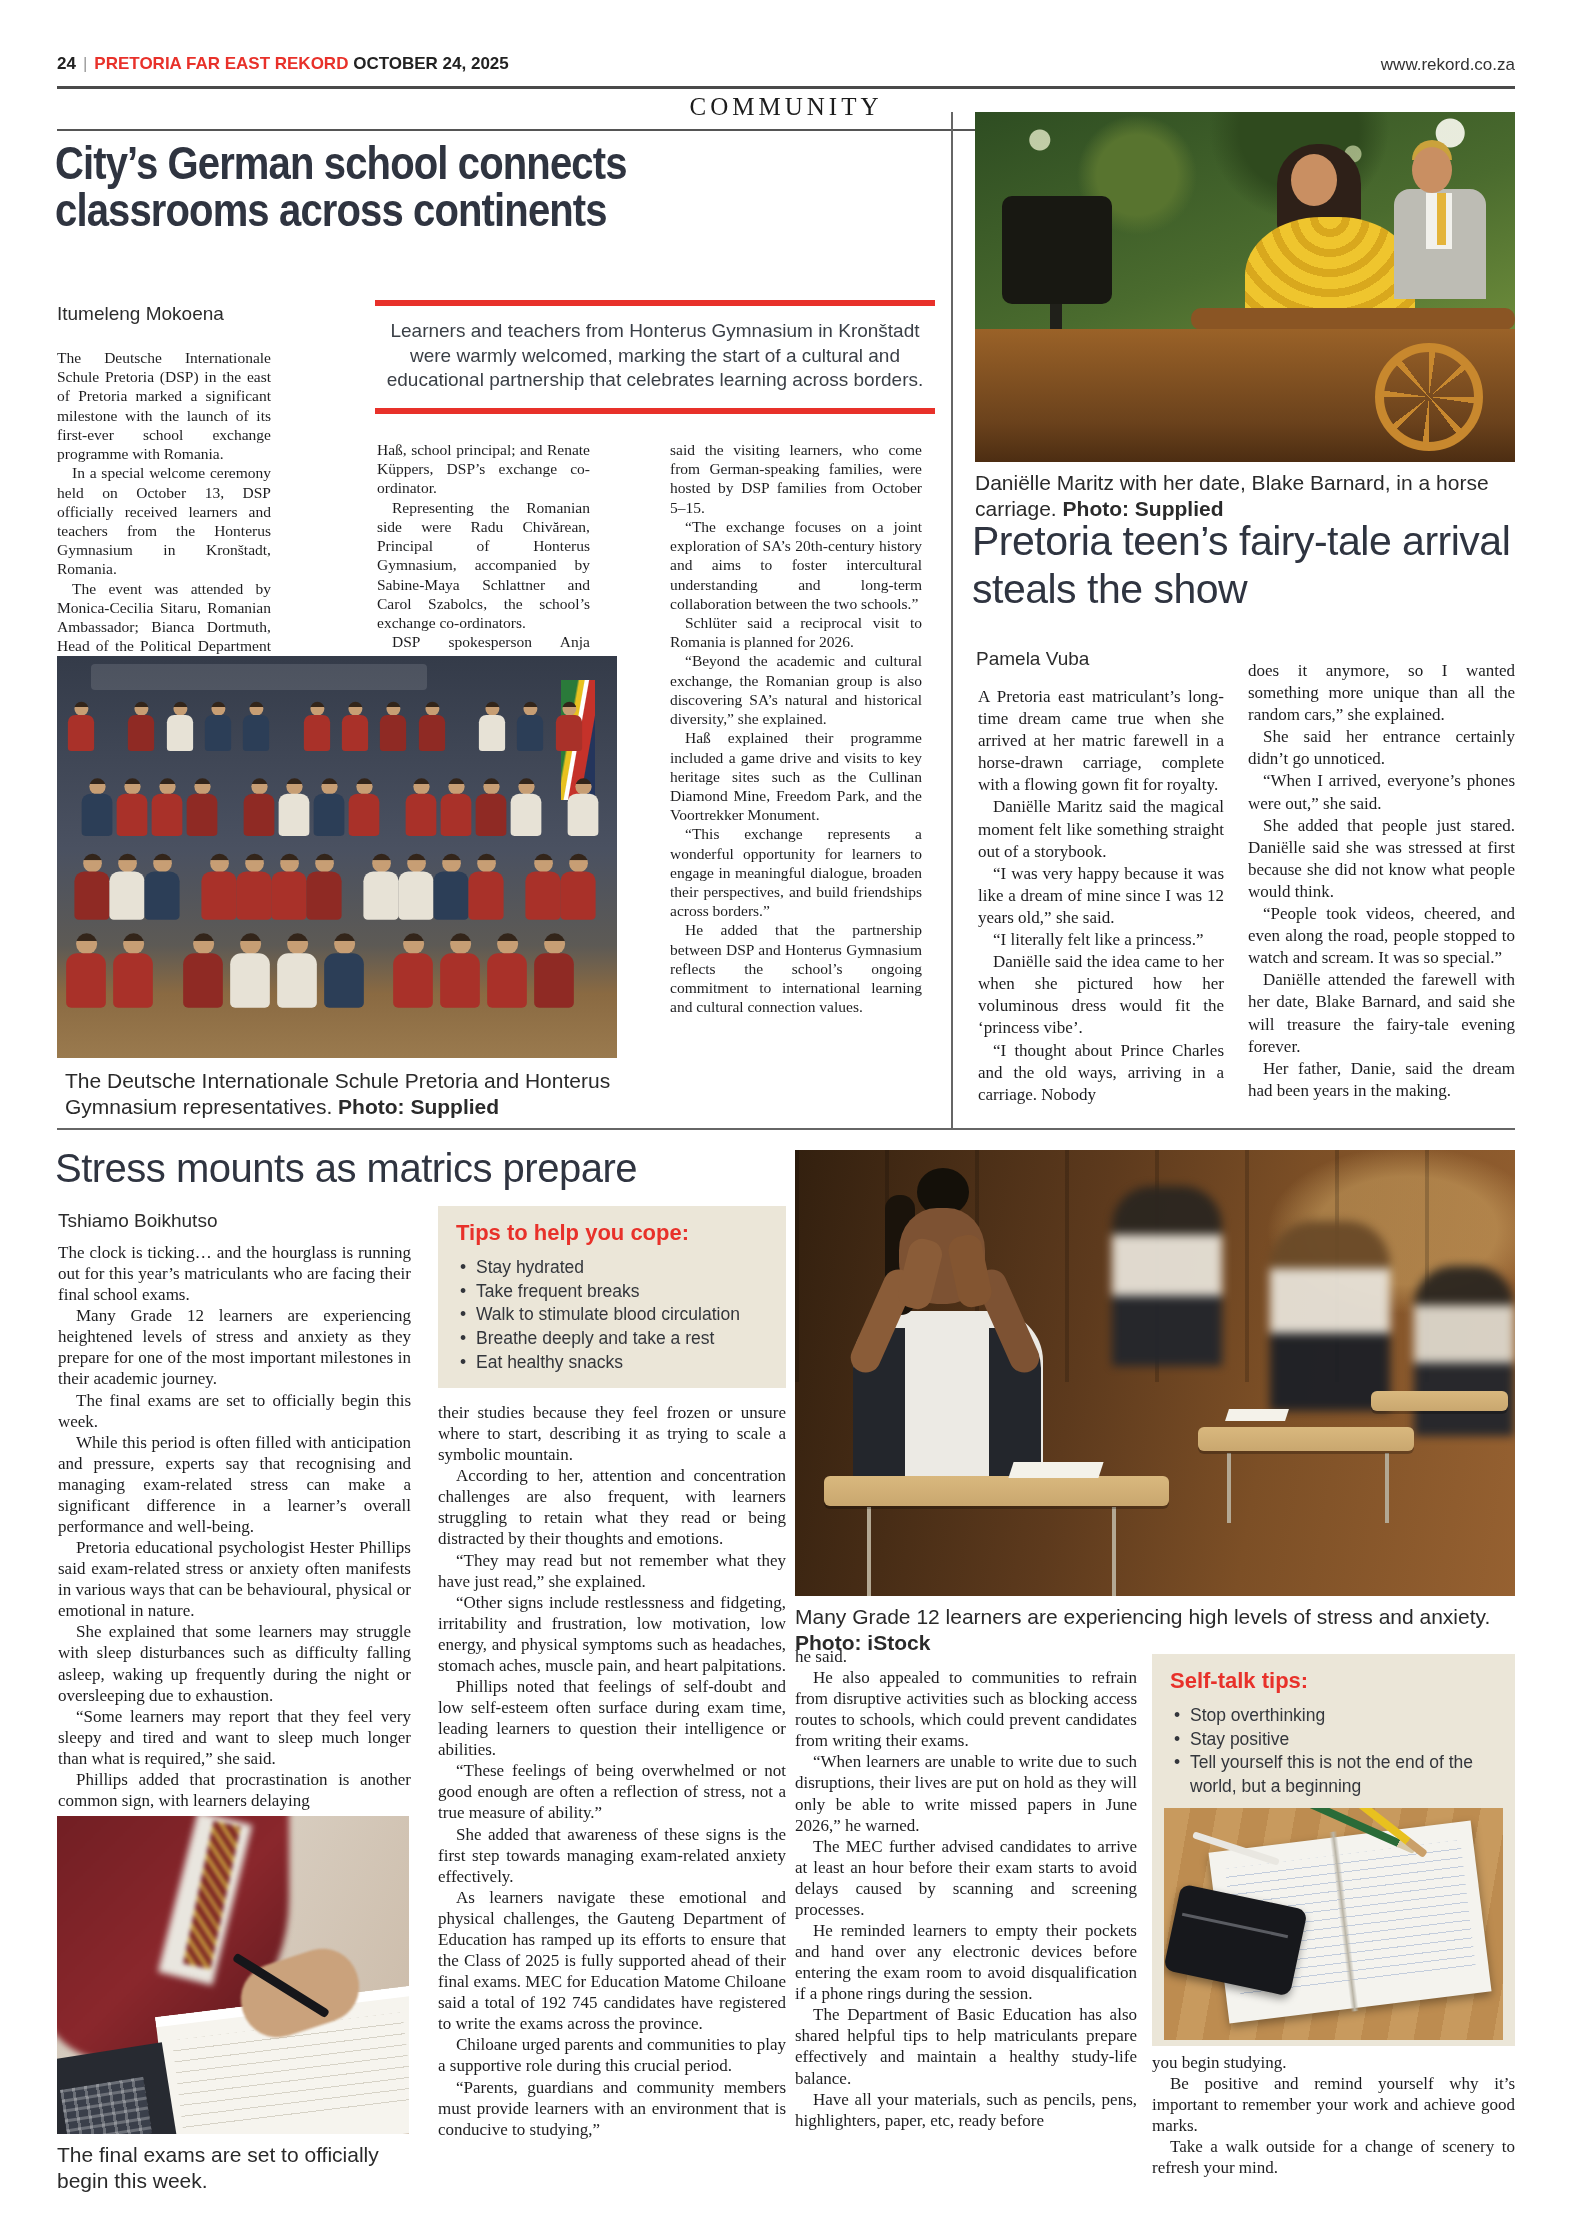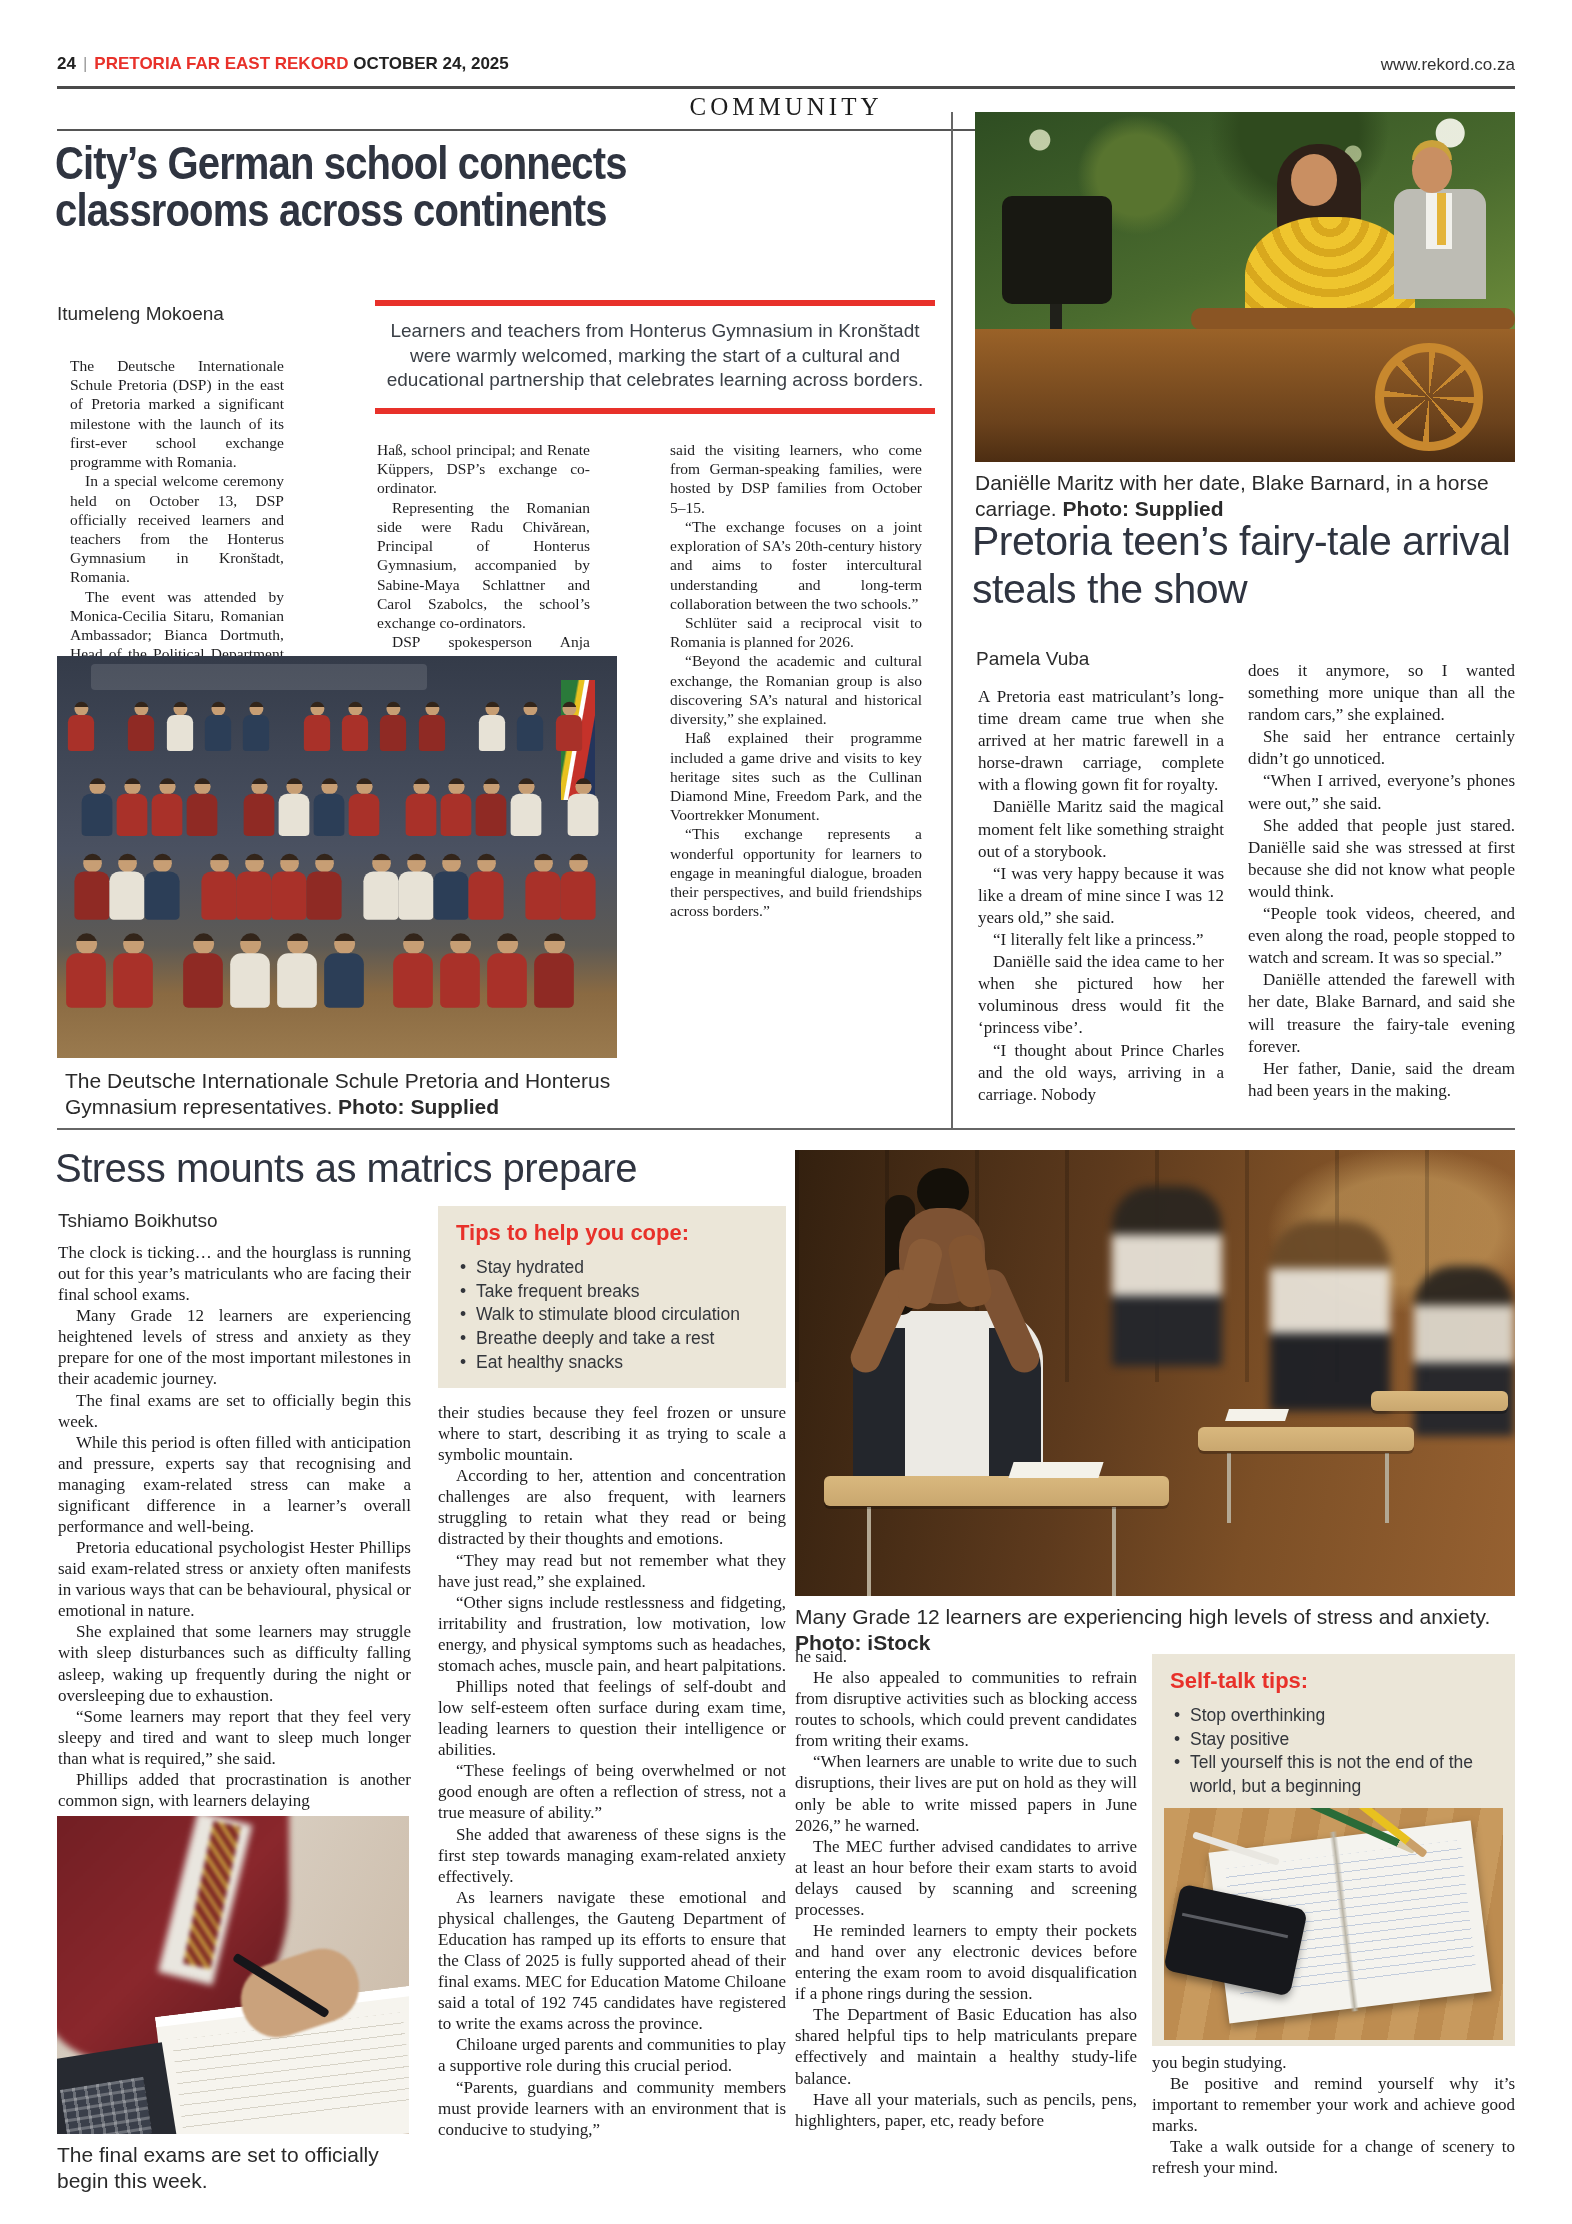--- a/index.html
+++ b/index.html
@@ -32,21 +32,21 @@
   .a3col { font-size:17px; line-height:1.24; }
   .a3col p { text-indent:18px; }
   .a3col p:first-child { text-indent:0; }
   .caption { position:absolute; font-family:"Liberation Sans",sans-serif; font-size:21px; line-height:1.25; color:#2a2a2a; }
   .caption b { font-weight:bold; }
 
   
   .a1-headline { position:absolute; left:55px; top:140px; width:715px; font-size:46px; font-weight:bold; line-height:1.03; letter-spacing:-1px; transform:scaleX(.87); transform-origin:0 0; }
   .a1-byline { left:57px; top:303px; }
   .callout { position:absolute; left:375px; top:300px; width:560px; border-top:6px solid var(--accent,#e8312a); border-bottom:6px solid var(--accent,#e8312a); padding:13px 10px 15px; text-align:center; font-family:"Liberation Sans",sans-serif; font-size:19px; line-height:1.3; color:#3a3f46; }
-  .a1-col1 { left:70px; top:348px; width:214px;margin-top:8px; }
+  .a1-col1 { left:57px; top:348px; width:214px; }
   .a1-col2 { left:377px; top:440px; width:213px; }
   .a1-col3 { left:670px; top:440px; width:252px; }
 
   
   .a2-headline { position:absolute; left:972px; top:518px; width:548px; font-size:41px; font-weight:400; line-height:1.16; letter-spacing:-.5px; }
   .a2-byline { left:976px; top:648px; }
   .a2-col1 { left:978px; top:686px; width:246px; }
   .a2-col2 { left:1248px; top:660px; width:267px; }
 
   
@@ -195,20 +195,21 @@
       <p>Representing the Romanian side were Radu Chivărean, Principal of Honterus Gymnasium, accompanied by Sabine-Maya Schlattner and Carol Szabolcs, the school’s exchange co-ordinators.</p>
       <p>DSP spokesperson Anja Schlüter</p>
     </div>
   <div class="col a1col a1-col3">
       <p>said the visiting learners, who come from German-speaking families, were hosted by DSP families from October 5–15.</p>
       <p>“The exchange focuses on a joint exploration of SA’s 20th-century history and aims to foster intercultural understanding and long-term collaboration between the two schools.”</p>
       <p>Schlüter said a reciprocal visit to Romania is planned for 2026.</p>
       <p>“Beyond the academic and cultural exchange, the Romanian group is also discovering SA’s natural and historical diversity,” she explained.</p>
       <p>Haß explained their programme included a game drive and visits to key heritage sites such as the Cullinan Diamond Mine, Freedom Park, and the Voortrekker Monument.</p>
       <p>“This exchange represents a wonderful opportunity for learners to engage in meaningful dialogue, broaden their perspectives, and build friendships across borders.”</p>
+      <p>He added that the partnership between DSP and Honterus Gymnasium reflects the school’s ongoing commitment to international learning and cultural connection values.</p>
     </div>
 
   <div class="ph ph-group">
     <div class="g2-banner"></div>
     <div class="g2-flag"></div>
     <div style="position:absolute;inset:0;">
         <span class="person" style="left: 1%; top: 10%; --c: #a93129; transform: scale(0.82);"></span>
         <span class="person" style="left: 11.8333%; top: 10%; --c: #8f2a24; transform: scale(0.82);"></span>
         <span class="person" style="left: 18.6667%; top: 10%; --c: #e7e2d6; transform: scale(0.82);"></span>
         <span class="person" style="left: 25.5%; top: 10%; --c: #2c3e57; transform: scale(0.82);"></span>

